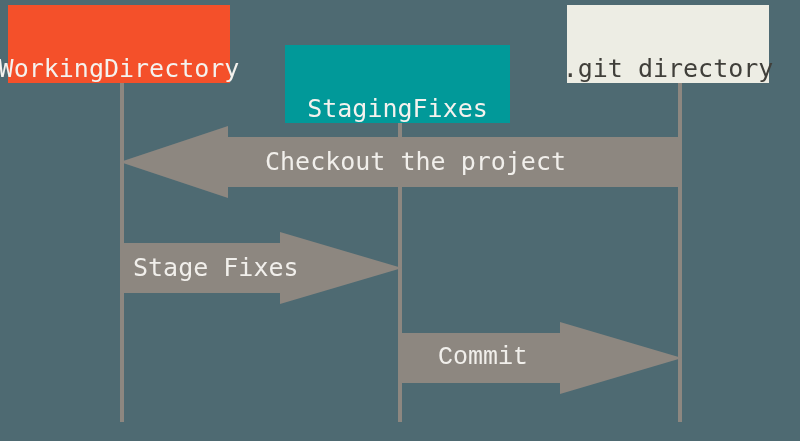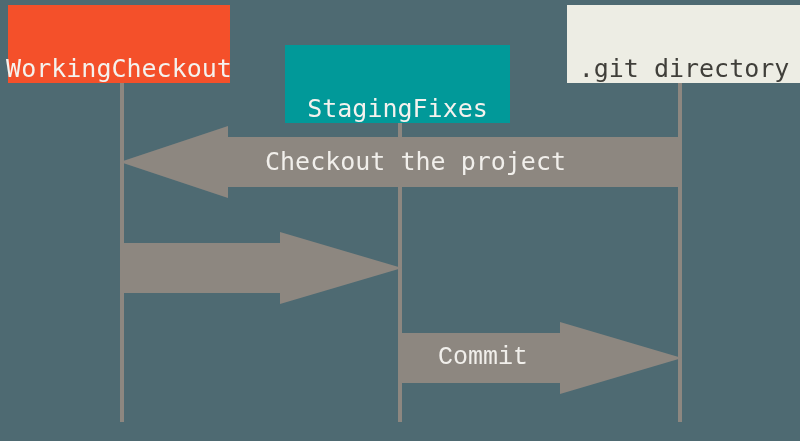--- a/index.html
+++ b/index.html
@@ -32,21 +32,21 @@
     justify-content: center;
     line-height: 1.18;
     font-size: 25px;
     letter-spacing: 0px;
     text-align: center;
     white-space: pre;
   }
   .node .line { display: block; }
   .node-working   { left: 8px;   width: 222px; background: #F4502A; color: #F4F2EE; }
   .node-staging   { left: 285px; width: 225px; background: #019999; color: #F4F2EE; margin-top: 40px; }
-  .node-gitdir    { left: 567px; width: 234px; background: #EDEDE4; color: #403F3A; }
+  .node-gitdir    { left: 567px; width: 202px; background: #EDEDE4; color: #403F3A; }
   
   .arrow-wrap { position: absolute; }
   .arrow-wrap svg { display: block; }
   .arrow-label {
     position: absolute;
     font-size: 25px;
     color: #F1EFEB;
     white-space: pre;
     line-height: 1;
   }
@@ -65,31 +65,32 @@
       <polygon points="0,36 108,0 108,11 562,11 562,61 108,61 108,72" fill="#8D8780"></polygon>
     </svg>
   </div>
   <div class="arrow-label" style="left:265px; top:149px;">Checkout the project</div>
 
   <div class="arrow-wrap" style="left:120px; top:232px; width:282px; height:72px;">
     <svg width="282" height="72" viewBox="0 0 282 72" xmlns="http://www.w3.org/2000/svg">
       <polygon points="0,11 160,11 160,0 282,36 160,72 160,61 0,61" fill="#8D8780"></polygon>
     </svg>
   </div>
+  <div class="arrow-label" style="left:133px; top:255px;">Stage Fixes</div>
 
   <div class="arrow-wrap" style="left:400px; top:322px; width:282px; height:72px;">
     <svg width="282" height="72" viewBox="0 0 282 72" xmlns="http://www.w3.org/2000/svg">
       <polygon points="0,11 160,11 160,0 282,36 160,72 160,61 0,61" fill="#8D8780"></polygon>
     </svg>
   </div>
   <div class="arrow-label" style="left:438px; top:345px;font-family:Liberation Mono, monospace;">Commit</div>
 
   <div class="node node-working">
     <span class="line">Working</span>
-    <span class="line">Checkout</span>
+    <span class="line">Directory</span>
   </div>
 
   <div class="node node-staging">
     <span class="line">Staging</span>
     <span class="line">Fixes</span>
   </div>
 
   <div class="node node-gitdir">
     <span class="line">.git directory</span>
   </div>

